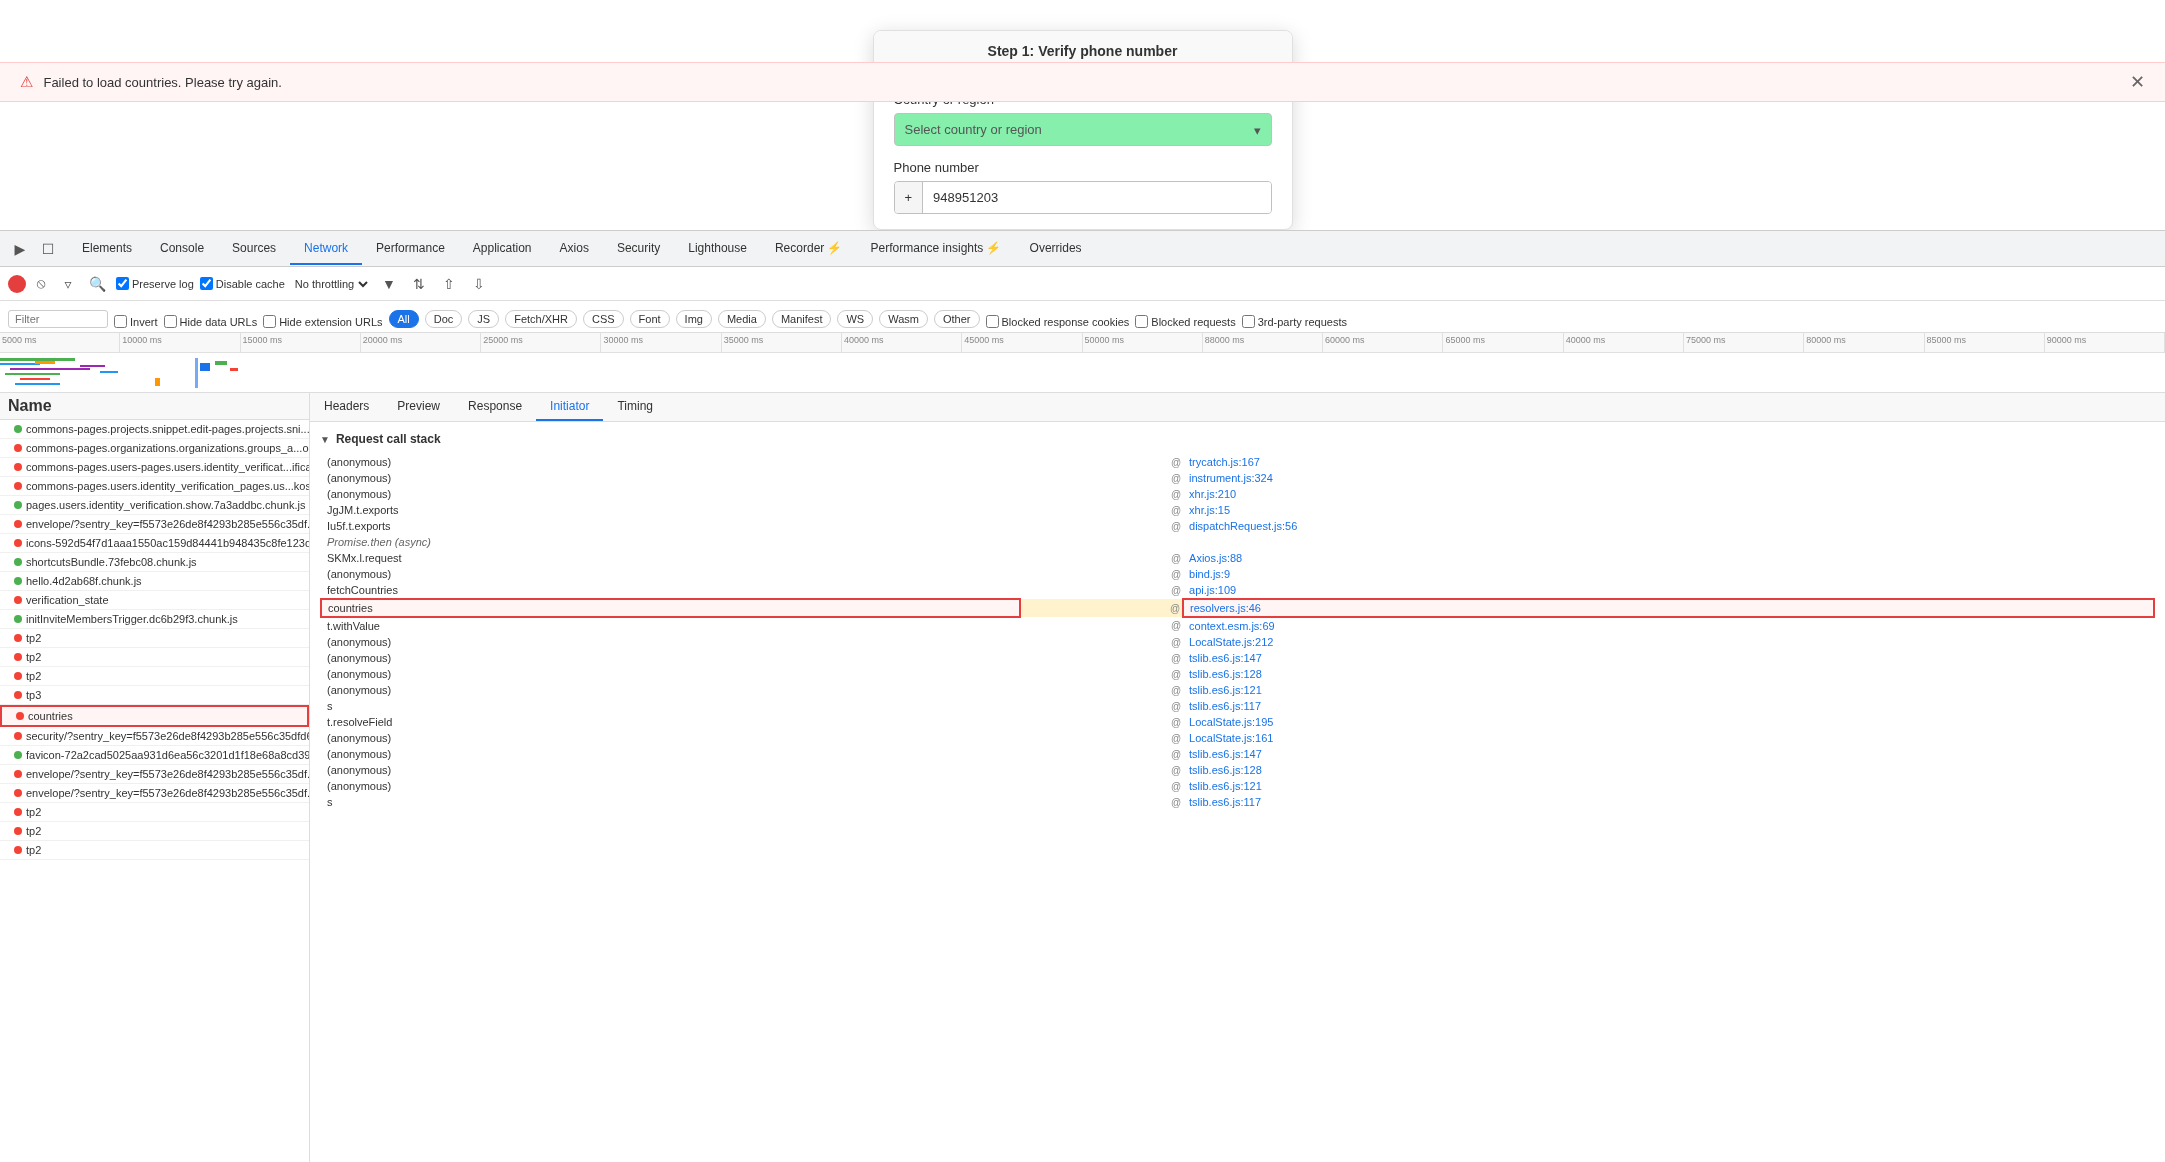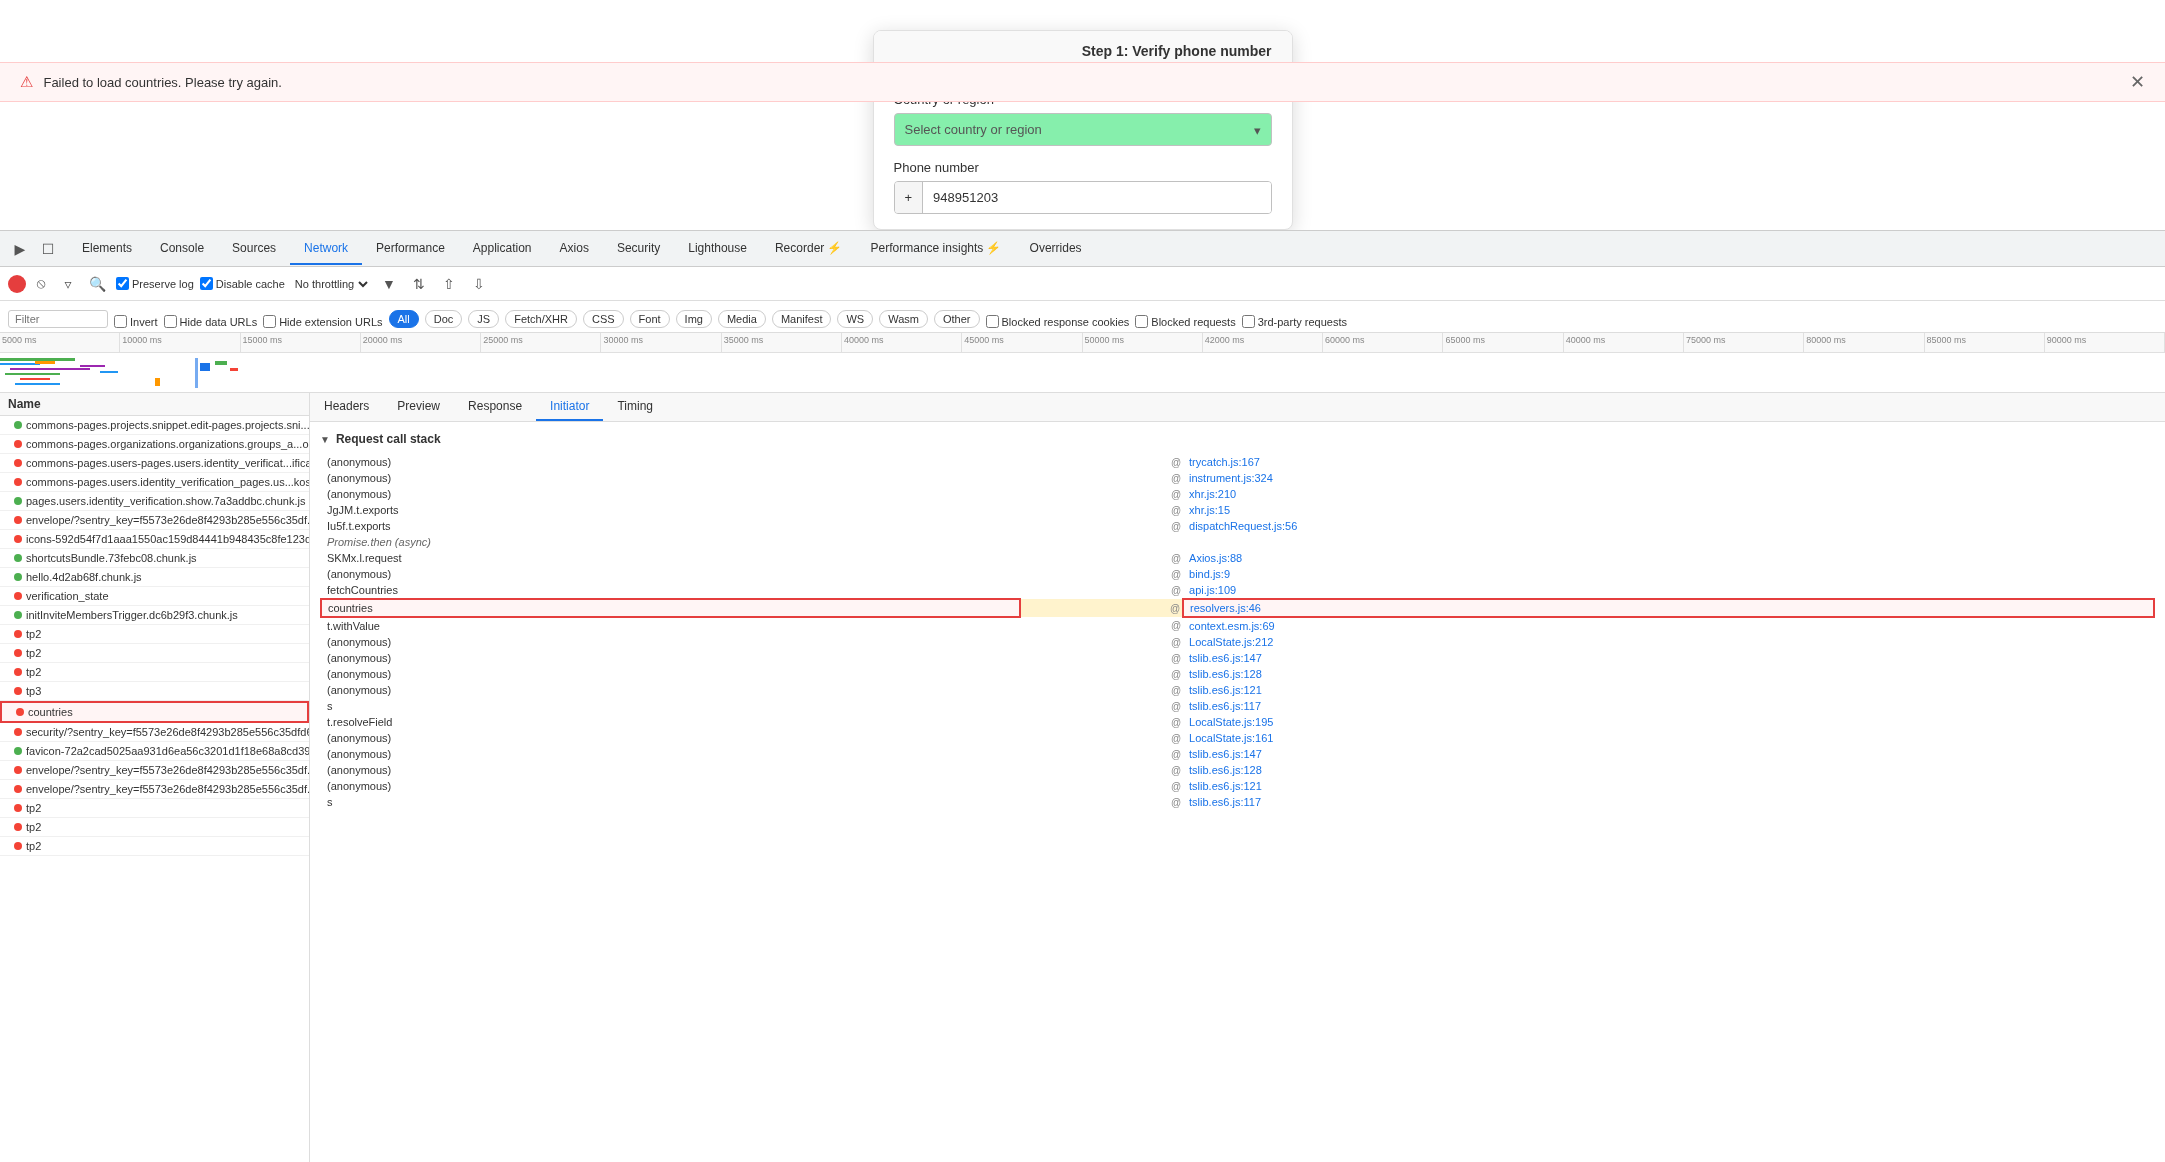--- a/index.html
+++ b/index.html
@@ -24,21 +24,21 @@
       overflow: hidden;
     }
     .modal-header {
       background: #f9f9f9;
       border-bottom: 5px solid #b91c1c;
       padding: 12px 20px;
       font-size: 14px;
       font-weight: 600;
       color: #333;
       display: flex;
-      justify-content: flex-end;
+      justify-content: center;
       align-items: center;
     }
     .modal-body { padding: 16px 20px; }
     .form-group { margin-bottom: 14px; }
     .form-label { font-size: 13px; font-weight: 500; color: #333; margin-bottom: 6px; display: block; }
     .select-wrapper {
       position: relative;
       border: 1px solid #c0c0c0;
       border-radius: 4px;
       background: #86efac;
@@ -283,21 +283,21 @@
     
     .file-list {
       width: 310px;
       border-right: 1px solid #ddd;
       overflow-y: auto;
       flex-shrink: 0;
       background: #fff;
     }
     .file-list-header {
       padding: 4px 8px;
-      font-size: 12px;
+      font-size: 16px;
       font-weight: 600;
       color: #333;
       border-bottom: 1px solid #ddd;
       background: #f8f8f8;
     }
     .file-item {
       padding: 3px 8px 3px 14px;
       font-size: 11px;
       color: #333;
       border-bottom: 1px solid #f0f0f0;
@@ -509,21 +509,21 @@
       <div class="timeline-tick">5000 ms</div>
       <div class="timeline-tick">10000 ms</div>
       <div class="timeline-tick">15000 ms</div>
       <div class="timeline-tick">20000 ms</div>
       <div class="timeline-tick">25000 ms</div>
       <div class="timeline-tick">30000 ms</div>
       <div class="timeline-tick">35000 ms</div>
       <div class="timeline-tick">40000 ms</div>
       <div class="timeline-tick">45000 ms</div>
       <div class="timeline-tick">50000 ms</div>
-      <div class="timeline-tick">42000 ms</div>
+      <div class="timeline-tick">88000 ms</div>
       <div class="timeline-tick">60000 ms</div>
       <div class="timeline-tick">65000 ms</div>
       <div class="timeline-tick">40000 ms</div>
       <div class="timeline-tick">75000 ms</div>
       <div class="timeline-tick">80000 ms</div>
       <div class="timeline-tick">85000 ms</div>
       <div class="timeline-tick">90000 ms</div>
     </div>
     <div class="timeline-bars">
       

